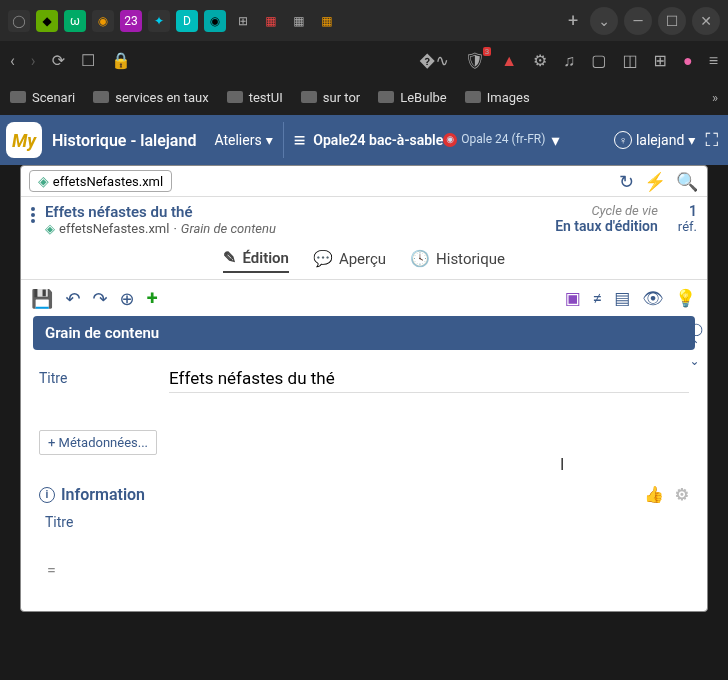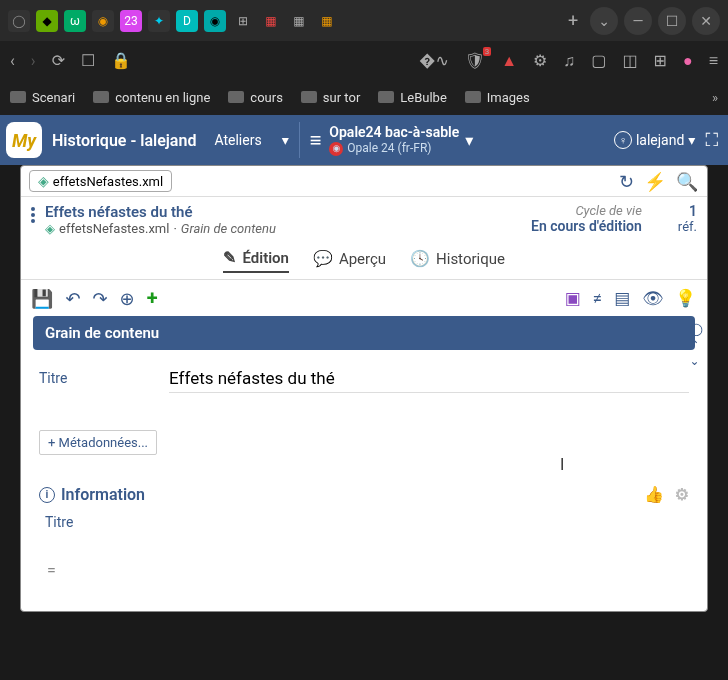--- a/index.html
+++ b/index.html
@@ -17,23 +17,23 @@
 .navbar .navsp { flex: 1; }
 
 .bookmarks { height: 36px; background: #1f1f1f; display: flex; align-items: center; padding: 0 10px; gap: 18px; color: #ddd; font-size: 13px; }
 .bookmarks .bm { display: flex; align-items: center; gap: 6px; }
 .bookmarks .folder { width: 16px; height: 12px; background: #666; border-radius: 2px; }
 
 
 .apphdr { height: 50px; background: #3a5a8a; display: flex; align-items: center; color: #fff; }
 .apphdr .logo { width: 36px; height: 36px; background: #fff; border-radius: 8px; margin: 0 10px 0 6px; display: flex; align-items: center; justify-content: center; color: #d4a000; font-weight: bold; font-style: italic; font-size: 18px; }
 .apphdr .title { font-size: 16px; font-weight: 600; }
-.apphdr .ateliers { margin-left: 18px; font-size: 14px; display: flex; align-items: center; gap: 20px; }
+.apphdr .ateliers { margin-left: 18px; font-size: 14px; display: flex; align-items: center; gap: 4px; }
 .apphdr .vbar { width: 1px; height: 36px; background: #5a7aaa; margin: 0 10px; }
-.apphdr .ws { display: flex; flex-direction: column; font-size: 12px; line-height: 1.3; }
+.apphdr .ws { display: flex; flex-direction: row; font-size: 12px; line-height: 1.3; }
 .apphdr .ws .wsname { font-weight: 600; font-size: 14px; }
 .apphdr .ws .wslabel { display: flex; align-items: center; gap: 4px; color: #cde; }
 .apphdr .reddot { width: 14px; height: 14px; background: #d33; border-radius: 50%; display: inline-flex; align-items: center; justify-content: center; font-size: 9px; }
 .apphdr .right { margin-left: auto; display: flex; align-items: center; gap: 10px; padding-right: 10px; }
 .apphdr .user { display: flex; align-items: center; gap: 4px; font-size: 14px; }
 
 
 .content { background: #fff; position: absolute; top: 165px; left: 20px; right: 20px; bottom: 68px; border: 1px solid #888; border-radius: 4px; overflow: hidden; }
 
 .filetab-row { display: flex; align-items: center; padding: 4px 8px; border-bottom: 1px solid #ddd; }
@@ -84,21 +84,21 @@
 .cursor { position: absolute; left: 560px; top: 455px; font-size: 16px; color: #333; }
 </style>
 </head>
 <body>
 
 <div class="titlebar">
   <div class="sq" style="background:#333;color:#888">◯</div>
   <div class="sq" style="background:#6a0">◆</div>
   <div class="sq" style="background:#0a6;color:#fff">ω</div>
   <div class="sq" style="background:#333;color:#e90">◉</div>
-  <div class="sq" style="background:#d946ef;color:#fff">23</div>
+  <div class="sq" style="background:#a21caf;color:#fff">23</div>
   <div class="sq" style="background:#333;color:#0ce">✦</div>
   <div class="sq" style="background:#0bb;color:#fff">D</div>
   <div class="sq" style="background:#0aa">◉</div>
   <div class="sq" style="color:#aaa">⊞</div>
   <div class="sq" style="color:#e44">▦</div>
   <div class="sq" style="color:#aaa">▦</div>
   <div class="sq" style="color:#e90">▦</div>
   <div class="spacer"></div>
   <div class="sq" style="color:#aaa;font-size:18px">+</div>
   <div class="winbtn">⌄</div>
@@ -126,25 +126,25 @@
   <span class="navbtn">≡</span>
 </div>
 
 <div class="bookmarks">
   <div class="bm">
       <span class="folder"></span>
       <span>Scenari</span>
     </div>
   <div class="bm">
       <span class="folder"></span>
-      <span>contenu en ligne</span>
-    </div>
-  <div class="bm">
-      <span class="folder"></span>
-      <span>cours</span>
+      <span>services en taux</span>
+    </div>
+  <div class="bm">
+      <span class="folder"></span>
+      <span>testUI</span>
     </div>
   <div class="bm">
       <span class="folder"></span>
       <span>sur tor</span>
     </div>
   <div class="bm">
       <span class="folder"></span>
       <span>LeBulbe</span>
     </div>
   <div class="bm">
@@ -201,24 +201,24 @@
         <span></span>
       </div>
     <div class="left">
       <div class="doctitle">Effets néfastes du thé</div>
       <div class="docpath">
         <span class="dot">◈</span>
         <span>effetsNefastes.xml</span> · <i>Grain de contenu</i>
       </div>
     </div>
     <div class="right">
-      <div style="display:flex;gap:24px;justify-content:space-between">
+      <div style="display:flex;gap:8px;justify-content:space-between">
         <div>
           <div class="cycle">Cycle de vie</div>
-          <div class="status">En cours d'édition</div>
+          <div class="status">En taux d'édition</div>
         </div>
         <div class="ref">
           <div class="refn">1</div>
           <div>réf.</div>
         </div>
       </div>
     </div>
   </div>
 
   <div class="tabs">

